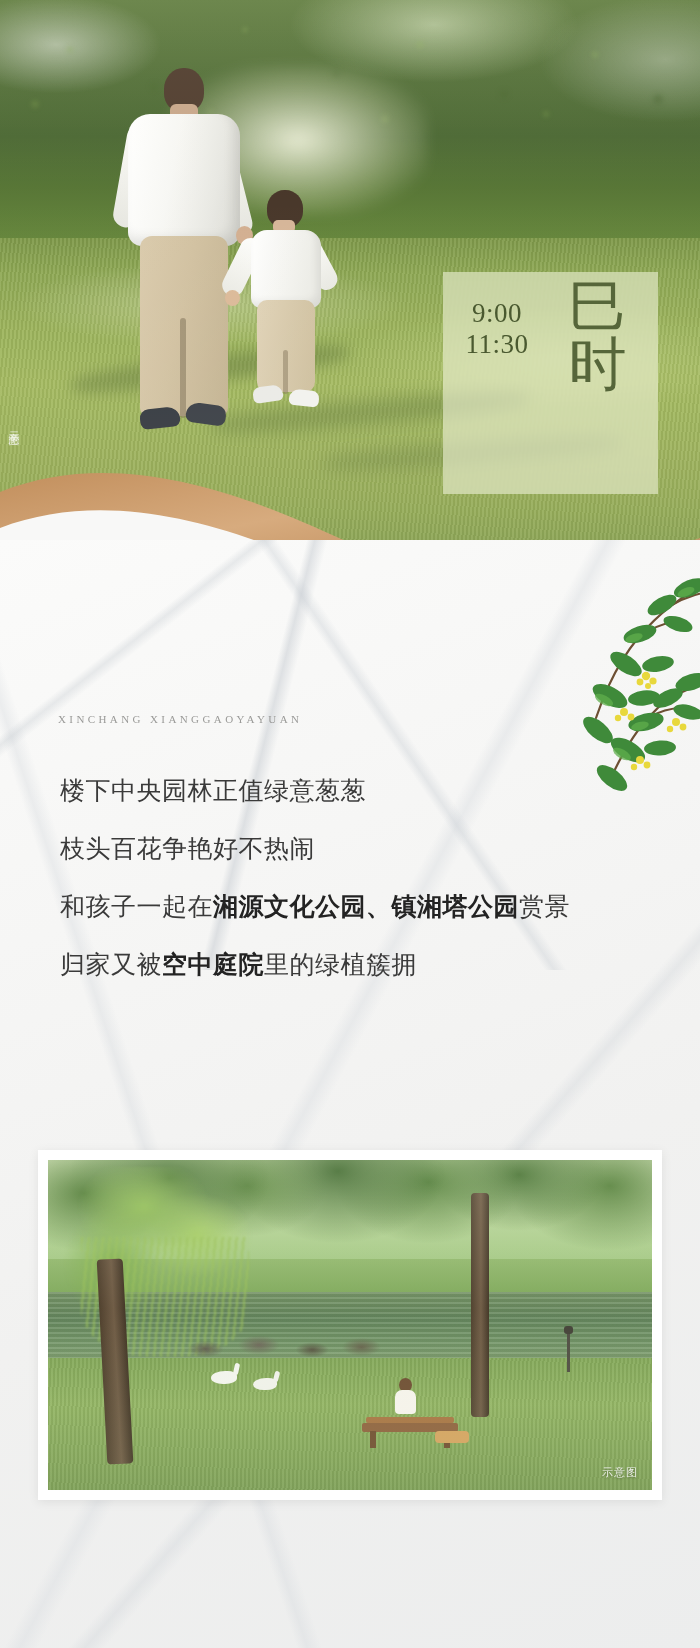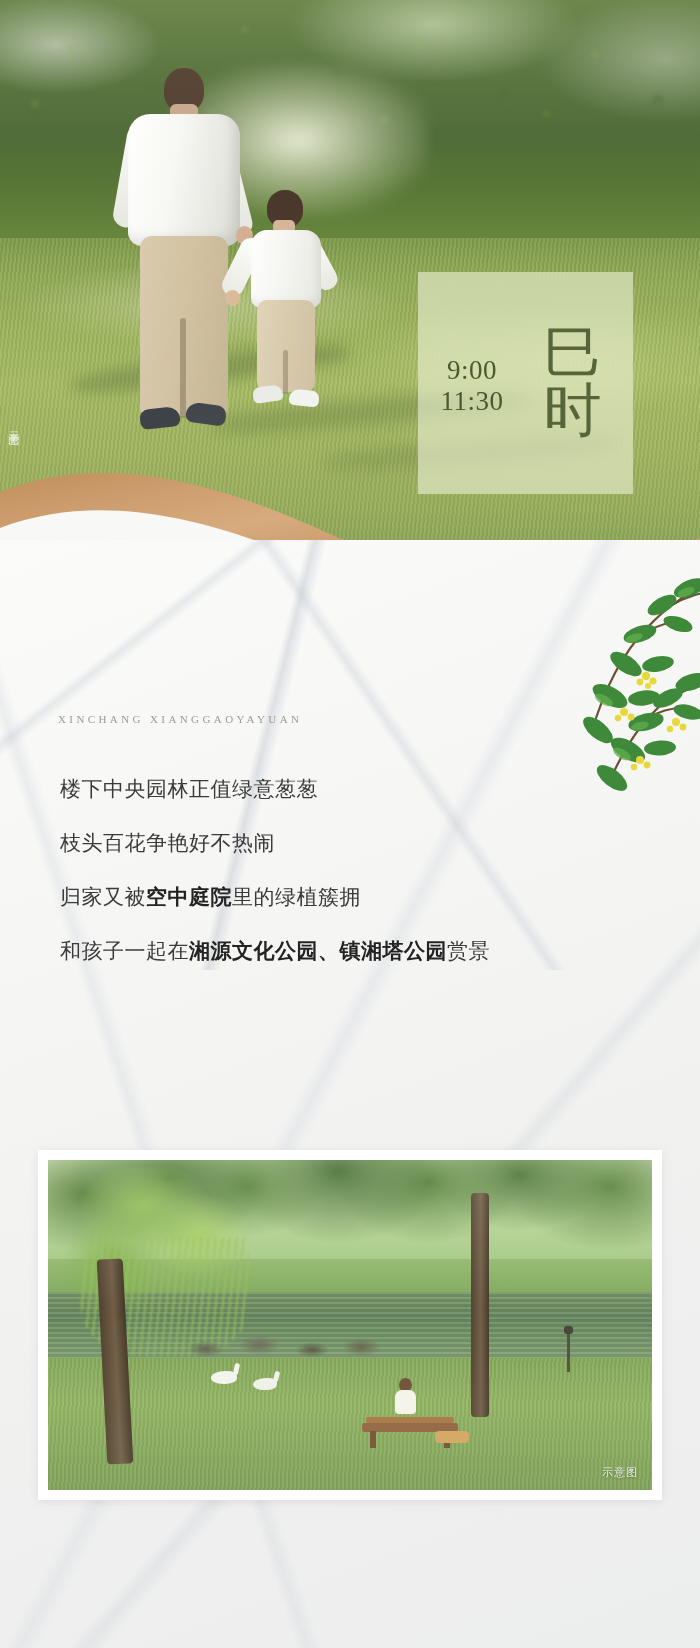--- a/index.html
+++ b/index.html
@@ -166,23 +166,23 @@
   
   .hero-watermark{
     position:absolute; left:6px; top:422px;
     writing-mode:vertical-rl; text-orientation:upright;
     font-size:11px; color:rgba(255,255,255,.72); letter-spacing:2px;
     font-family:"Liberation Sans", sans-serif;
   }
 
   
   .time-box{
-    position:absolute; left:418px; top:272px; width:215px; height:222px;
+    position:absolute; left:443px; top:272px; width:215px; height:222px;
     background:rgba(246,248,226,.55);
-    display:flex; align-items:center;
+    display:flex; align-items:flex-start;
     backdrop-filter:blur(1px);
   }
   .time-col{
     flex:0 0 108px; display:flex; flex-direction:column;
     justify-content:space-around; align-items:center; padding:26px 0 20px;
   }
   .time-val{
     font-family:"Liberation Serif", serif;
     font-size:27px; color:#4a5930; letter-spacing:.5px;
   }
@@ -231,21 +231,21 @@
     position:absolute; left:58px; top:713px;
     font-family:"Liberation Serif", serif;
     font-size:11px; letter-spacing:3.4px; color:#9a9a98;
     white-space:nowrap;
   }
 
   
   .body-lines{ position:absolute; left:60px; top:778px; width:580px; }
   .bline{
     font-family:"Liberation Sans", sans-serif;
-    font-size:21px; color:#3a3a3a; line-height:1; margin-bottom:33px;
+    font-size:25px; color:#3a3a3a; line-height:1; margin-bottom:33px;
     letter-spacing:.5px; white-space:nowrap;
   }
   .bline b{ font-weight:700; color:#232323; }
 
   
   .branch{ position:absolute; left:540px; top:572px; width:170px; height:260px; }
   .branch svg{ display:block; }
 
   
   .photo-card{
@@ -411,22 +411,22 @@
     </svg>
   </div>
 
   <div class="panel"></div>
 
   <div class="subtitle">XINCHANG XIANGGAOYAYUAN</div>
 
   <div class="body-lines">
       <div class="bline"><span>楼下中央园林正值绿意葱葱</span></div>
       <div class="bline"><span>枝头百花争艳好不热闹</span></div>
+      <div class="bline"><span>和孩子一起在</span><b>湘源文化公园、镇湘塔公园</b><span>赏景</span></div>
       <div class="bline"><span>归家又被</span><b>空中庭院</b><span>里的绿植簇拥</span></div>
-      <div class="bline"><span>和孩子一起在</span><b>湘源文化公园、镇湘塔公园</b><span>赏景</span></div>
     </div>
 
   <div class="branch">
     <svg width="170" height="260" viewBox="0 0 170 260" aria-hidden="true">
       <g stroke="#6d4f33" stroke-width="2.2" fill="none" stroke-linecap="round">
         <path d="M168,12 C140,24 118,42 98,66 C80,88 66,116 56,146"></path>
         <path d="M122,40 C134,30 148,24 166,20"></path>
         <path d="M98,66 C108,58 120,52 134,50"></path>
         <path d="M168,104 C146,112 126,126 108,146 C92,164 80,186 70,208"></path>
         <path d="M128,128 C140,120 154,114 168,112"></path>

